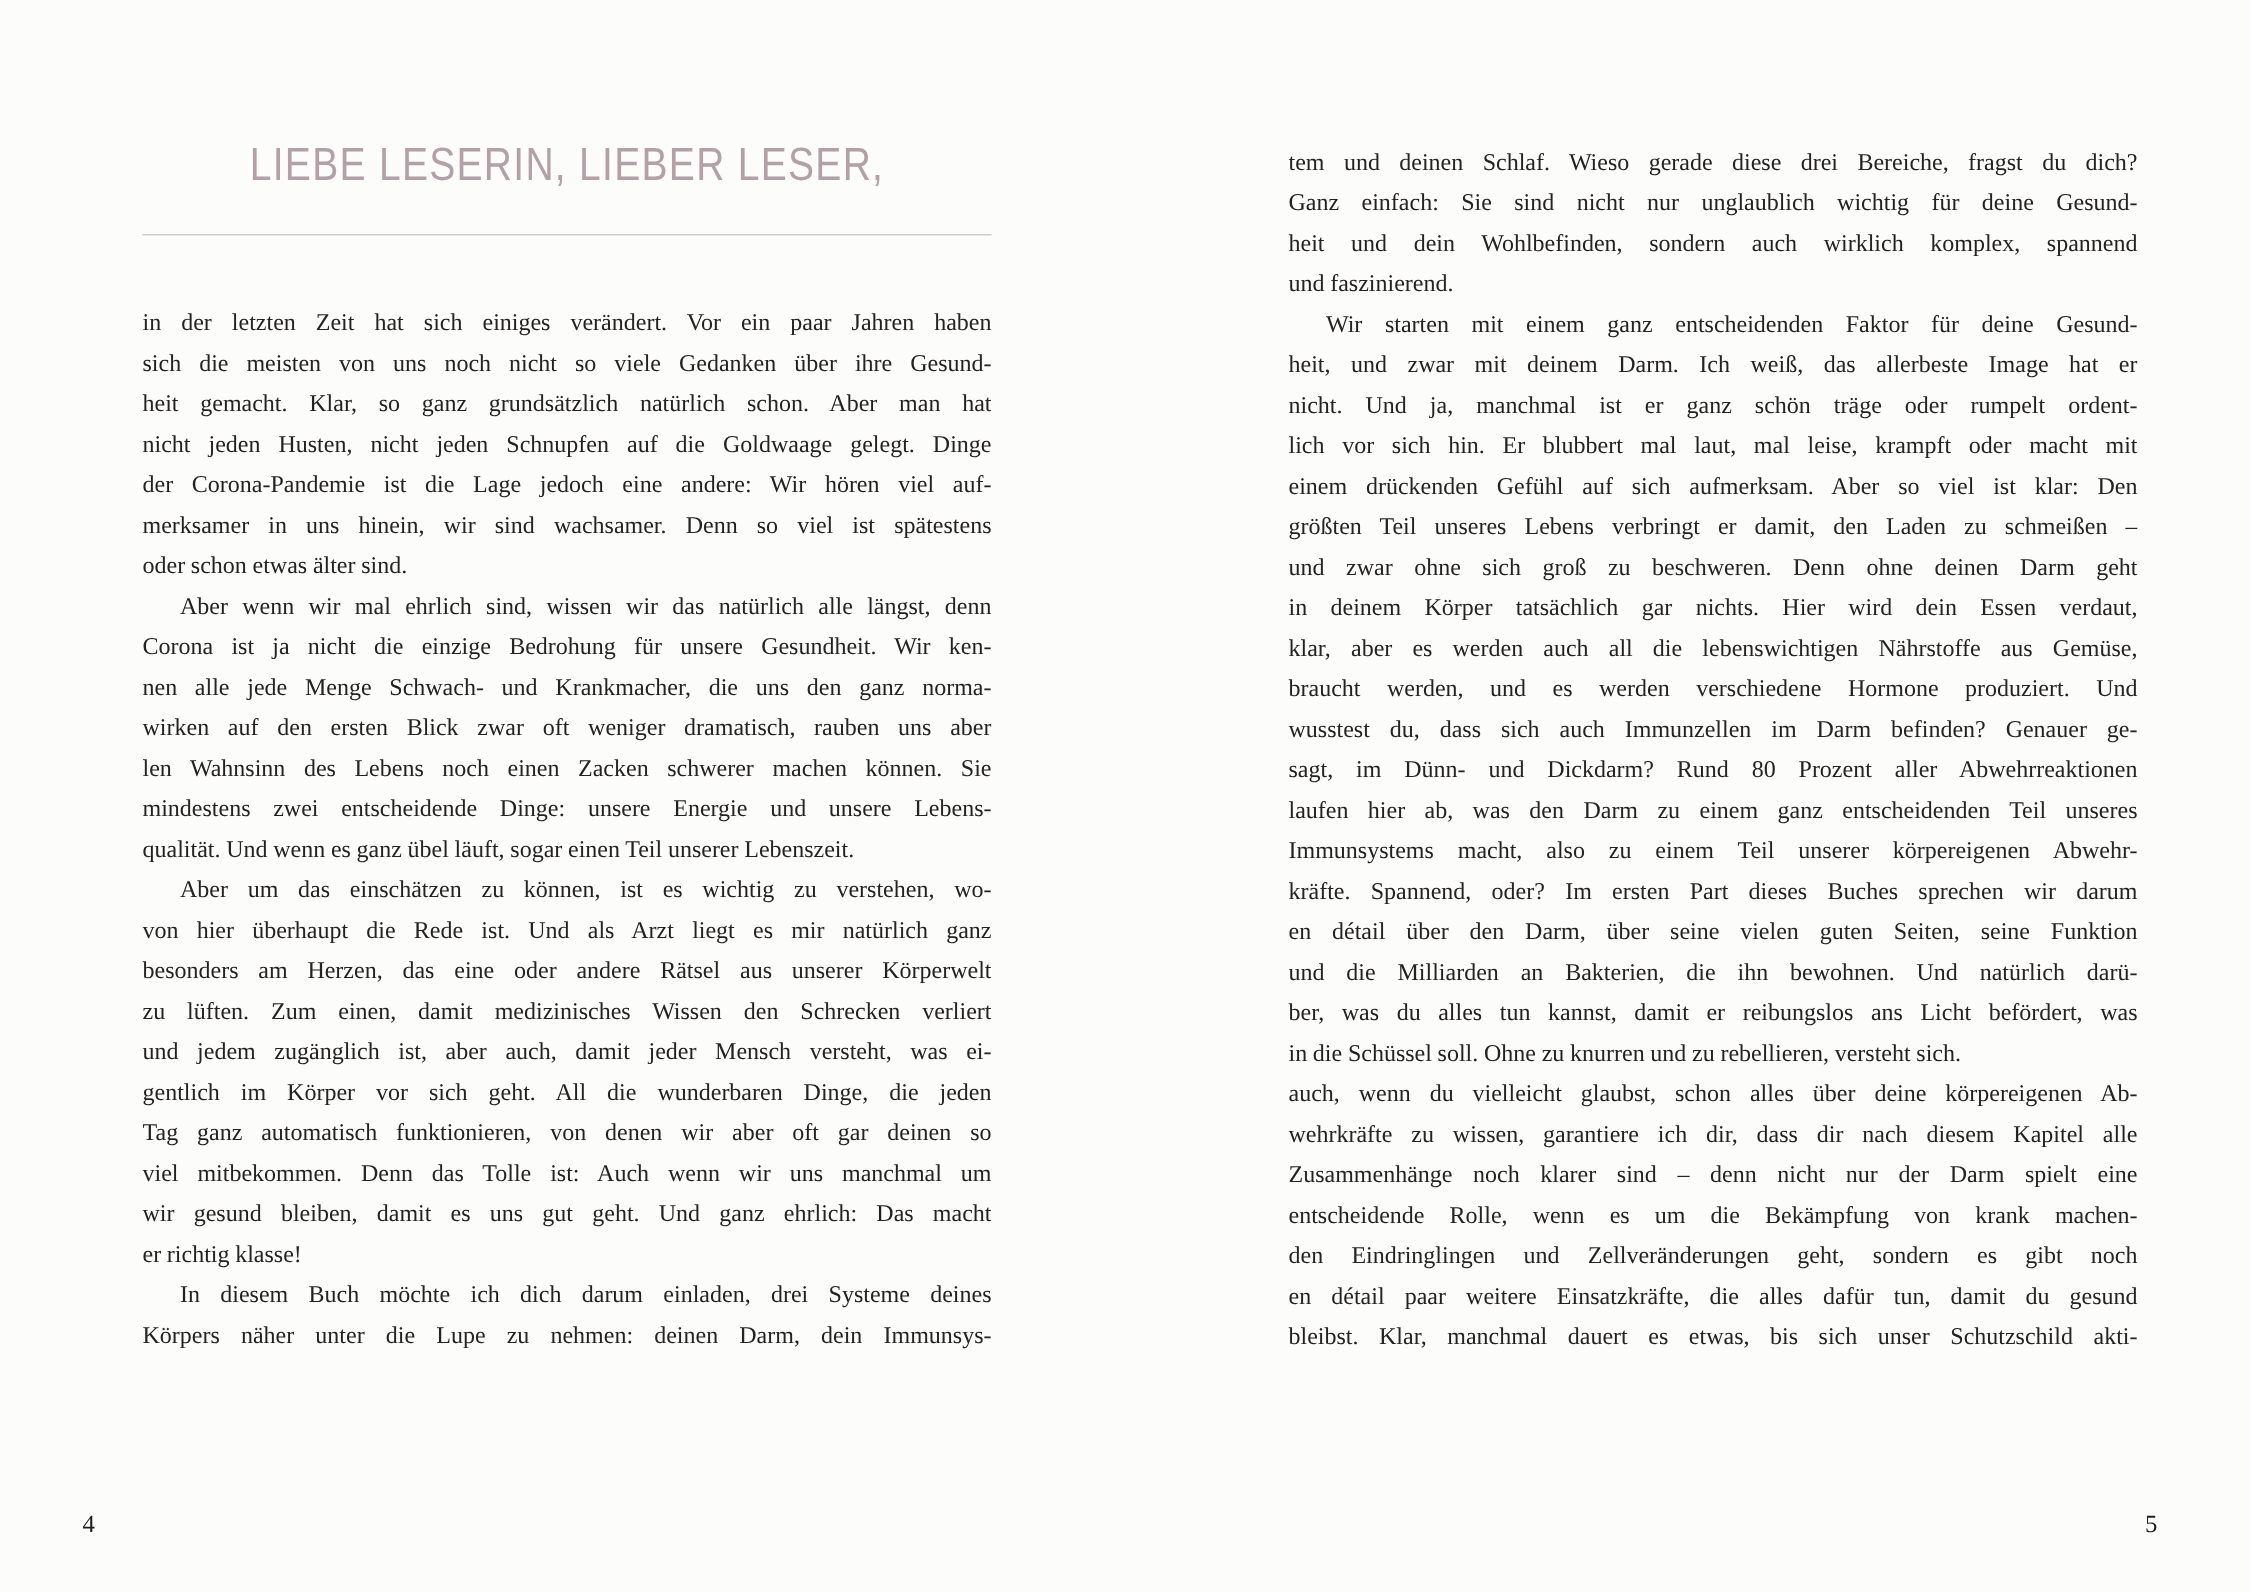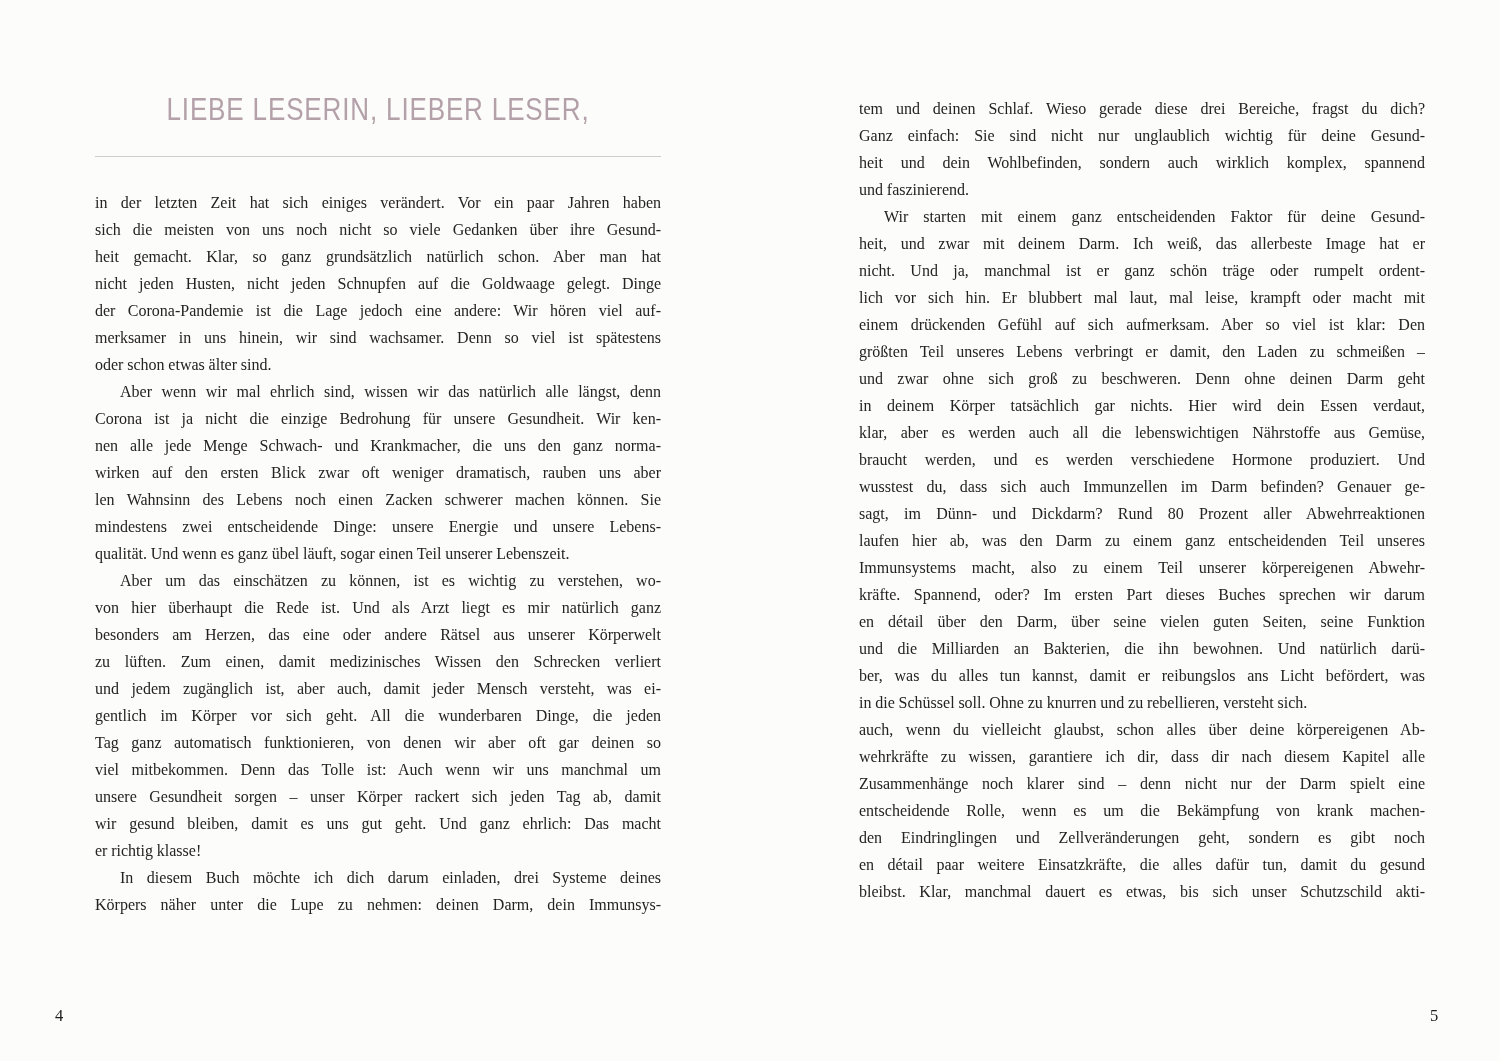--- a/index.html
+++ b/index.html
@@ -50,21 +50,21 @@
     top: 61px;
     width: 566px;
   }
   .body-text {
     position: absolute;
     left: 0;
     width: 566px;
     font-size: 16px;
     line-height: 27px;
   }
-  #left-col .body-text  { top: 94px; }  
+  #left-col .body-text  { top: 107px; }  
   #right-col .body-text { top: 0px; margin-left: 20px; }
 
   .para { margin: 0; padding: 0; }
   .line {
     height: 27px;
     overflow: hidden;
     text-align: justify;
     text-align-last: justify;
     word-spacing: -0.2px;
   }
@@ -108,21 +108,20 @@
         </div>
         <div class="para">
           <div class="line line-indent">Aber um das einschätzen zu können, ist es wichtig zu verstehen, wo-</div>
           <div class="line">von hier überhaupt die Rede ist. Und als Arzt liegt es mir natürlich ganz</div>
           <div class="line">besonders am Herzen, das eine oder andere Rätsel aus unserer Körperwelt</div>
           <div class="line">zu lüften. Zum einen, damit medizinisches Wissen den Schrecken verliert</div>
           <div class="line">und jedem zugänglich ist, aber auch, damit jeder Mensch versteht, was ei-</div>
           <div class="line">gentlich im Körper vor sich geht. All die wunderbaren Dinge, die jeden</div>
           <div class="line">Tag ganz automatisch funktionieren, von denen wir aber oft gar deinen so</div>
           <div class="line">viel mitbekommen. Denn das Tolle ist: Auch wenn wir uns manchmal um</div>
-          <div class="line">unsere Gesundheit sorgen – unser Körper rackert sich jeden Tag ab, damit</div>
           <div class="line">wir gesund bleiben, damit es uns gut geht. Und ganz ehrlich: Das macht</div>
           <div class="line line-end">er richtig klasse!</div>
         </div>
         <div class="para">
           <div class="line line-indent">In diesem Buch möchte ich dich darum einladen, drei Systeme deines</div>
           <div class="line">Körpers näher unter die Lupe zu nehmen: deinen Darm, dein Immunsys-</div>
         </div>
       </div>
   </div>
 

